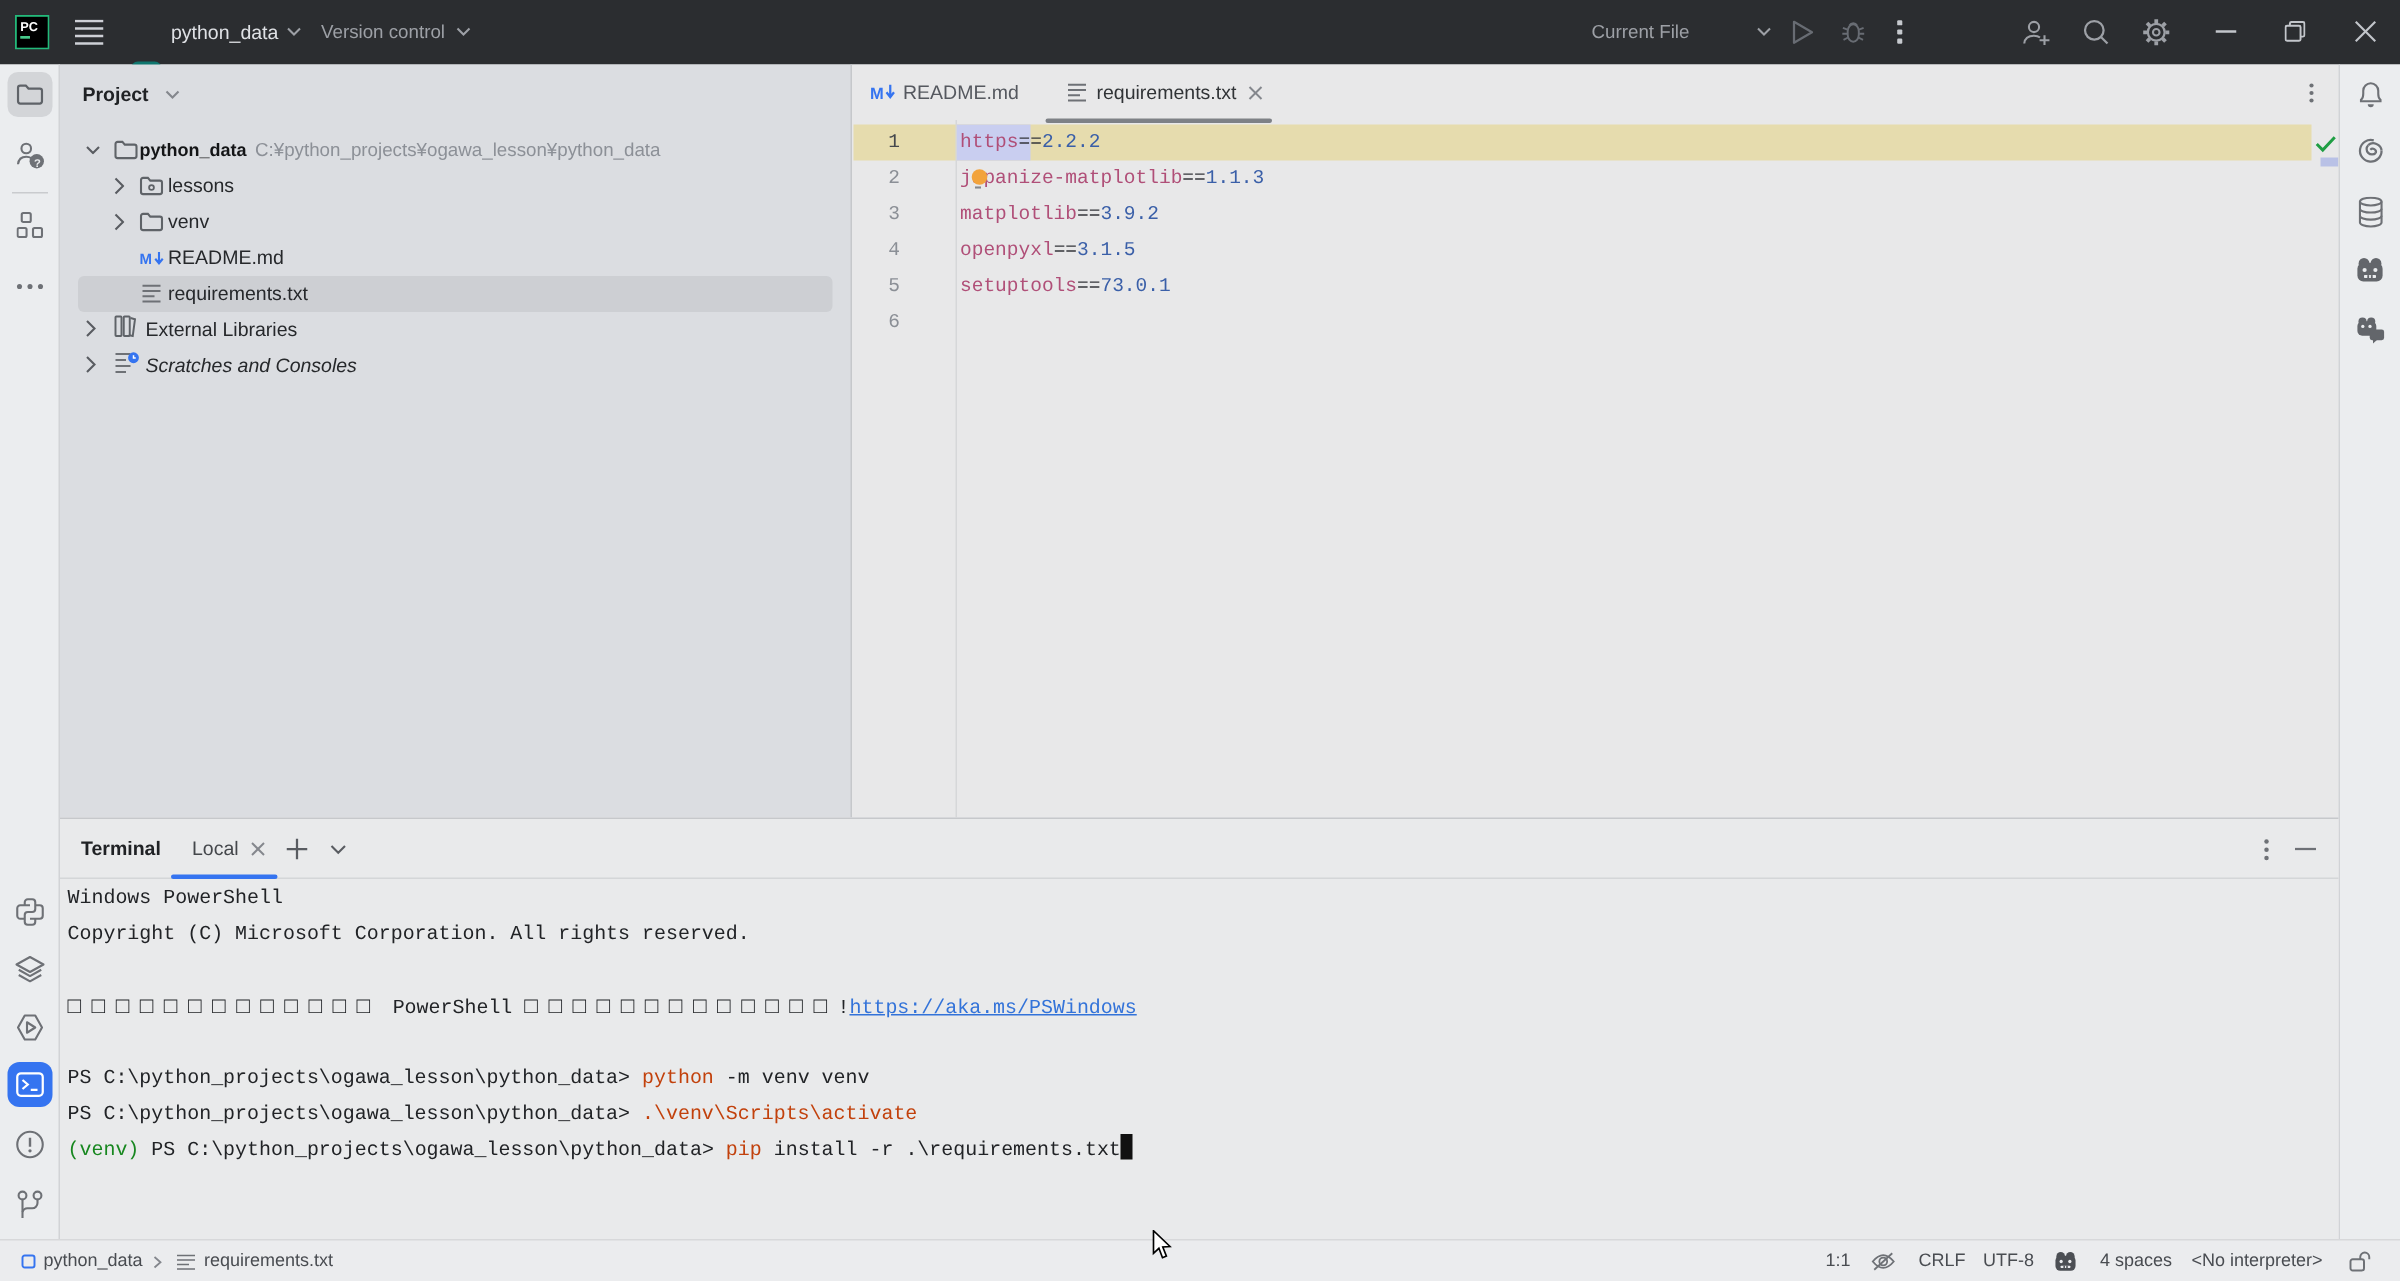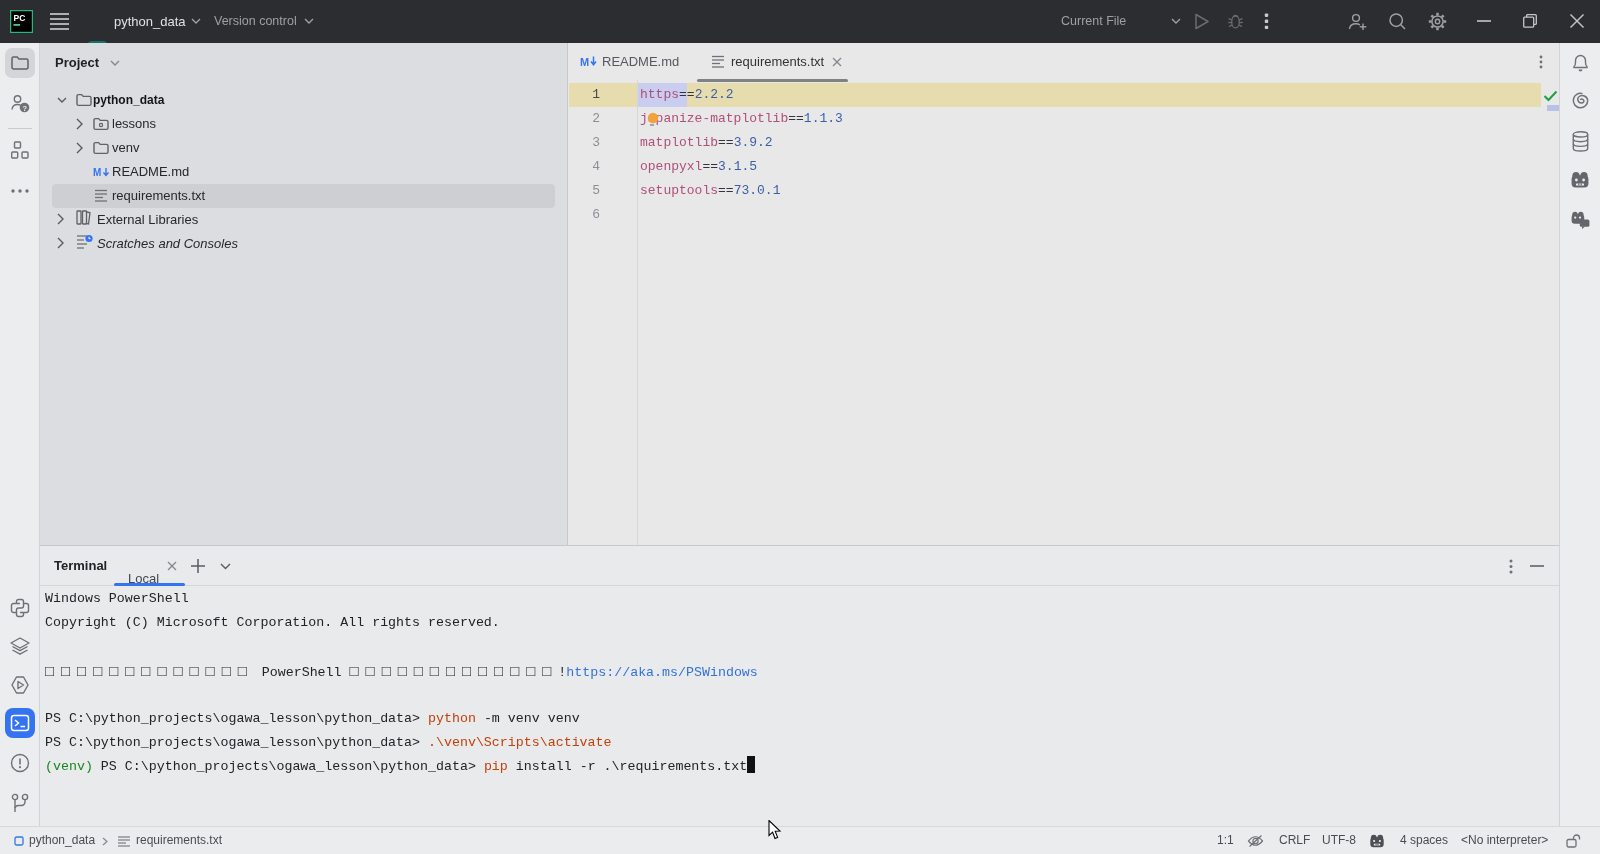--- a/index.html
+++ b/index.html
@@ -26,21 +26,21 @@
   .ver{color:#3a5fa8;}
   
   #rightstrip{left:1559px;top:43px;width:41px;height:783px;background:#ebedef;border-left:1px solid #d1d3d6;box-sizing:border-box;}
   
   #terminal{left:40px;top:545px;width:1519px;height:281px;background:#e9eaeb;border-top:1px solid #c6c8cb;box-sizing:border-box;}
   #term-toolbar{position:absolute;left:0;top:0;width:100%;height:40px;border-bottom:1px solid #d4d6d8;box-sizing:border-box;}
   .tline{position:absolute;left:5px;font-size:13.3px;line-height:24px;color:#212326;white-space:pre;font-family:"Liberation Mono",monospace;}
   .jp{font-family:"Liberation Sans",sans-serif;font-size:15px;letter-spacing:7px;}
   .yel{color:#c2410c;}
   .grn{color:#17871f;}
-  .lnk{color:#3373d9;}
+  .lnk{color:#3373d9;text-decoration:underline;}
   
   #statusbar{left:0;top:826px;width:1600px;height:28px;background:#ebecee;border-top:1px solid #d7d8da;box-sizing:border-box;}
   .sb{position:absolute;top:0;height:27px;line-height:27px;font-size:12px;color:#494c51;white-space:nowrap;}
 </style></head>
 <body>
 <div id="app">
 
 <div id="titlebar" class="abs">
 
   <svg class="abs" style="left:10px;top:10px" width="23" height="23" viewBox="0 0 23 23">
@@ -237,20 +237,21 @@
 
   <div class="abs" style="left:12px;top:141px;width:503px;height:24px;background:#cdcfd3;border-radius:4px;"></div>
 
   <svg class="abs" style="left:17px;top:54px" width="10" height="6" viewBox="0 0 10 6">
         <path d="M1 1 L5 5 L9 1" fill="none" stroke="#595c61" stroke-width="1.4"></path>
       </svg>
   <svg class="abs" style="left:36px;top:50px" width="16" height="14" viewBox="0 0 16 14">
         <path d="M1 3 A1.4 1.4 0 0 1 2.4 1.6 L5.6 1.6 L7.2 3.4 L13.6 3.4 A1.4 1.4 0 0 1 15 4.8 L15 11 A1.4 1.4 0 0 1 13.6 12.4 L2.4 12.4 A1.4 1.4 0 0 1 1 11 Z" fill="none" stroke="#5f6368" stroke-width="1.4"></path>
       </svg>
   <div class="tree-row" style="left:53px;top:45px;color:#141517;font-weight:bold;font-size:12px;">python_data</div>
+  <div class="tree-row" style="left:130px;top:45px;color:#8c9097;font-size:12.5px;">C:¥python_projects¥ogawa_lesson¥python_data</div>
 
   <svg class="abs" style="left:36px;top:75px" width="7" height="12" viewBox="0 0 7 12">
         <path d="M1 1 L6 6 L1 11" fill="none" stroke="#595c61" stroke-width="1.4"></path>
       </svg>
   <svg class="abs" style="left:53px;top:74px" width="16" height="14" viewBox="0 0 16 14">
         <path d="M1 3 A1.4 1.4 0 0 1 2.4 1.6 L5.6 1.6 L7.2 3.4 L13.6 3.4 A1.4 1.4 0 0 1 15 4.8 L15 11 A1.4 1.4 0 0 1 13.6 12.4 L2.4 12.4 A1.4 1.4 0 0 1 1 11 Z" fill="none" stroke="#5f6368" stroke-width="1.4"></path>
         <circle cx="8" cy="8" r="1.6" fill="none" stroke="#5f6368" stroke-width="1.2"></circle>
       </svg>
   <div class="tree-row" style="left:72px;top:69px;">lessons</div>
 
@@ -417,21 +418,21 @@
       <path d="M12 15.4 L12 18 L15 15.4 Z"></path>
     </g>
     <circle cx="5.2" cy="6.6" r="1.1" fill="#ebedef"></circle>
         <circle cx="10" cy="6.6" r="1.1" fill="#ebedef"></circle>
   </svg>
 </div>
 
 <div id="terminal" class="abs">
   <div id="term-toolbar" class="abs">
     <div class="abs" style="left:14px;top:0;height:40px;line-height:40px;font-weight:bold;font-size:13px;color:#202225;">Terminal</div>
-    <div class="abs" style="left:88px;top:0;height:40px;line-height:40px;font-size:13px;color:#44474b;margin-top:13px;">Local</div>
+    <div class="abs" style="left:88px;top:0;height:40px;line-height:40px;font-size:13px;color:#44474b;">Local</div>
     <svg class="abs" style="left:127px;top:15px" width="10" height="10" viewBox="0 0 10 10">
           <g stroke="#84878d" stroke-width="1.3">
             <line x1="1" y1="1" x2="9" y2="9"></line>
             <line x1="9" y1="1" x2="1" y2="9"></line>
           </g>
         </svg>
     <svg class="abs" style="left:151px;top:13px" width="14" height="14" viewBox="0 0 14 14">
           <g stroke="#595c61" stroke-width="1.5">
             <line x1="7" y1="0" x2="7" y2="14"></line>
             <line x1="0" y1="7" x2="14" y2="7"></line>

